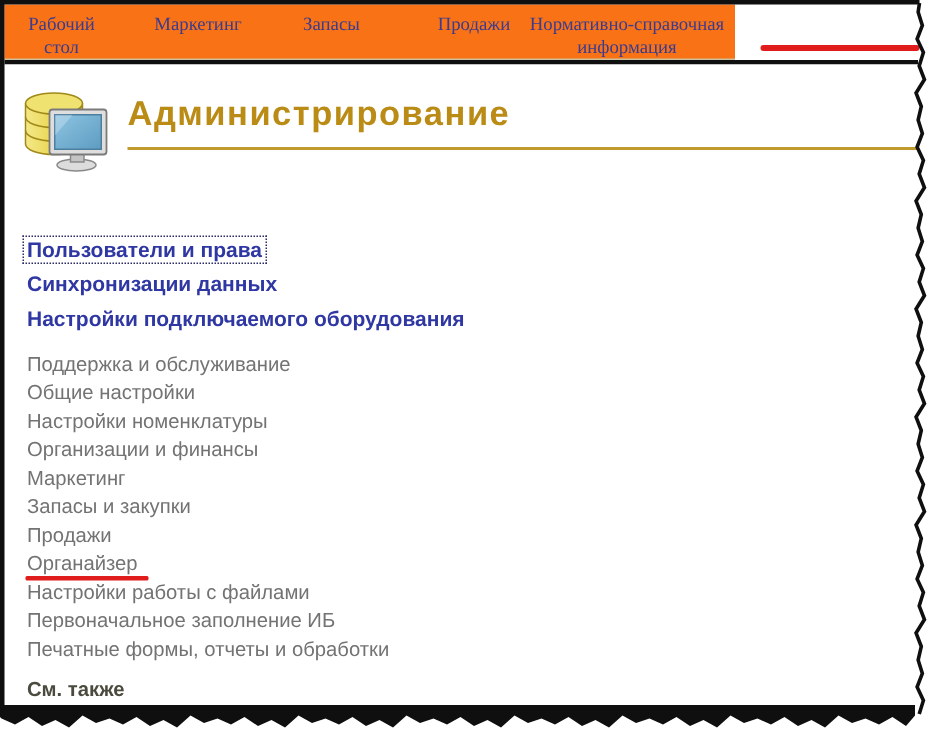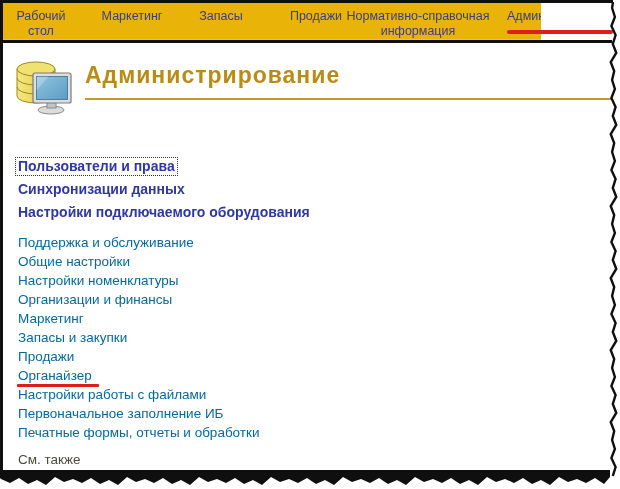--- a/index.html
+++ b/index.html
@@ -6,22 +6,22 @@
   body{width:620px;height:489px;overflow:hidden;
        font-family:"Liberation Sans", sans-serif;}
   #stage{position:relative;width:620px;height:489px;background:#ffffff;overflow:hidden;}
 
   
   .edge-top{position:absolute;left:0;top:0;width:613px;height:3px;background:#0f0f0f;}
   .edge-left{position:absolute;left:0;top:0;width:3px;height:474px;background:#0f0f0f;}
   .torn-svg{position:absolute;left:0;top:0;width:620px;height:489px;pointer-events:none;}
 
   
-  .tabbar{position:absolute;left:3px;top:3px;width:538px;height:36px;
-          background:#eab308;border-bottom:1px solid #ccc09a;overflow:hidden;}
+  .tabbar{position:absolute;left:3px;top:3px;width:487px;height:36px;
+          background:#f97316;border-bottom:1px solid #ccc09a;overflow:hidden;font-family:Liberation Serif, serif;}
   .tabbar-underedge{position:absolute;left:3px;top:40px;width:609px;height:3px;background:#0f0f0f;}
   .tab{position:absolute;top:6px;text-align:center;color:#3b3b90;font-size:12.5px;
        line-height:15px;white-space:pre-line;cursor:pointer;}
   .tab0{left:8px;width:60px}
   .tab1{left:88px;width:82px}
   .tab2{left:186px;width:64px}
   .tab3{left:278px;width:70px}
   .tab4{left:340px;width:150px}
   .tab5{left:504px;width:132px;text-align:left;}
   .tab-redline{position:absolute;left:507px;top:30px;width:106px;height:4px;border-radius:2px;}
@@ -34,25 +34,25 @@
   .title-rule{position:absolute;left:82px;top:55px;right:0;height:2px;background:#c09a2e;}
 
   .links-primary{position:absolute;left:15px;top:112px;}
   .links-primary .link{display:block;height:23px;line-height:23px;font-size:14px;
                        font-weight:bold;color:#2f37a3;white-space:nowrap;cursor:pointer;}
   .links-primary .link>.txt.focused{display:inline-block;line-height:17px;
                        border:1px dotted #2b2b66;padding:0 2px;margin-left:-3px;}
 
   .links-secondary{position:absolute;left:15px;top:190px;}
   .links-secondary .link{display:block;height:19px;line-height:19px;font-size:13.5px;
-                       color:#0369a1;white-space:nowrap;cursor:pointer;}
+                       color:#737373;white-space:nowrap;cursor:pointer;}
   .links-secondary .link>.txt{position:relative;display:inline-block;}
   .mark-line{position:absolute;left:-1px;right:-7px;bottom:-2px;height:3px;
              border-radius:1px;}
-  .see-also{position:absolute;left:15px;top:409px;font-size:13.5px;font-weight:normal;
+  .see-also{position:absolute;left:15px;top:409px;font-size:13.5px;font-weight:bold;
             color:#4a4a3e;}
 </style>
 </head>
 <body>
 
 <div id="stage">
 
   <div class="tabbar">
       <div class="tab tab0">Рабочий
 стол</div>

